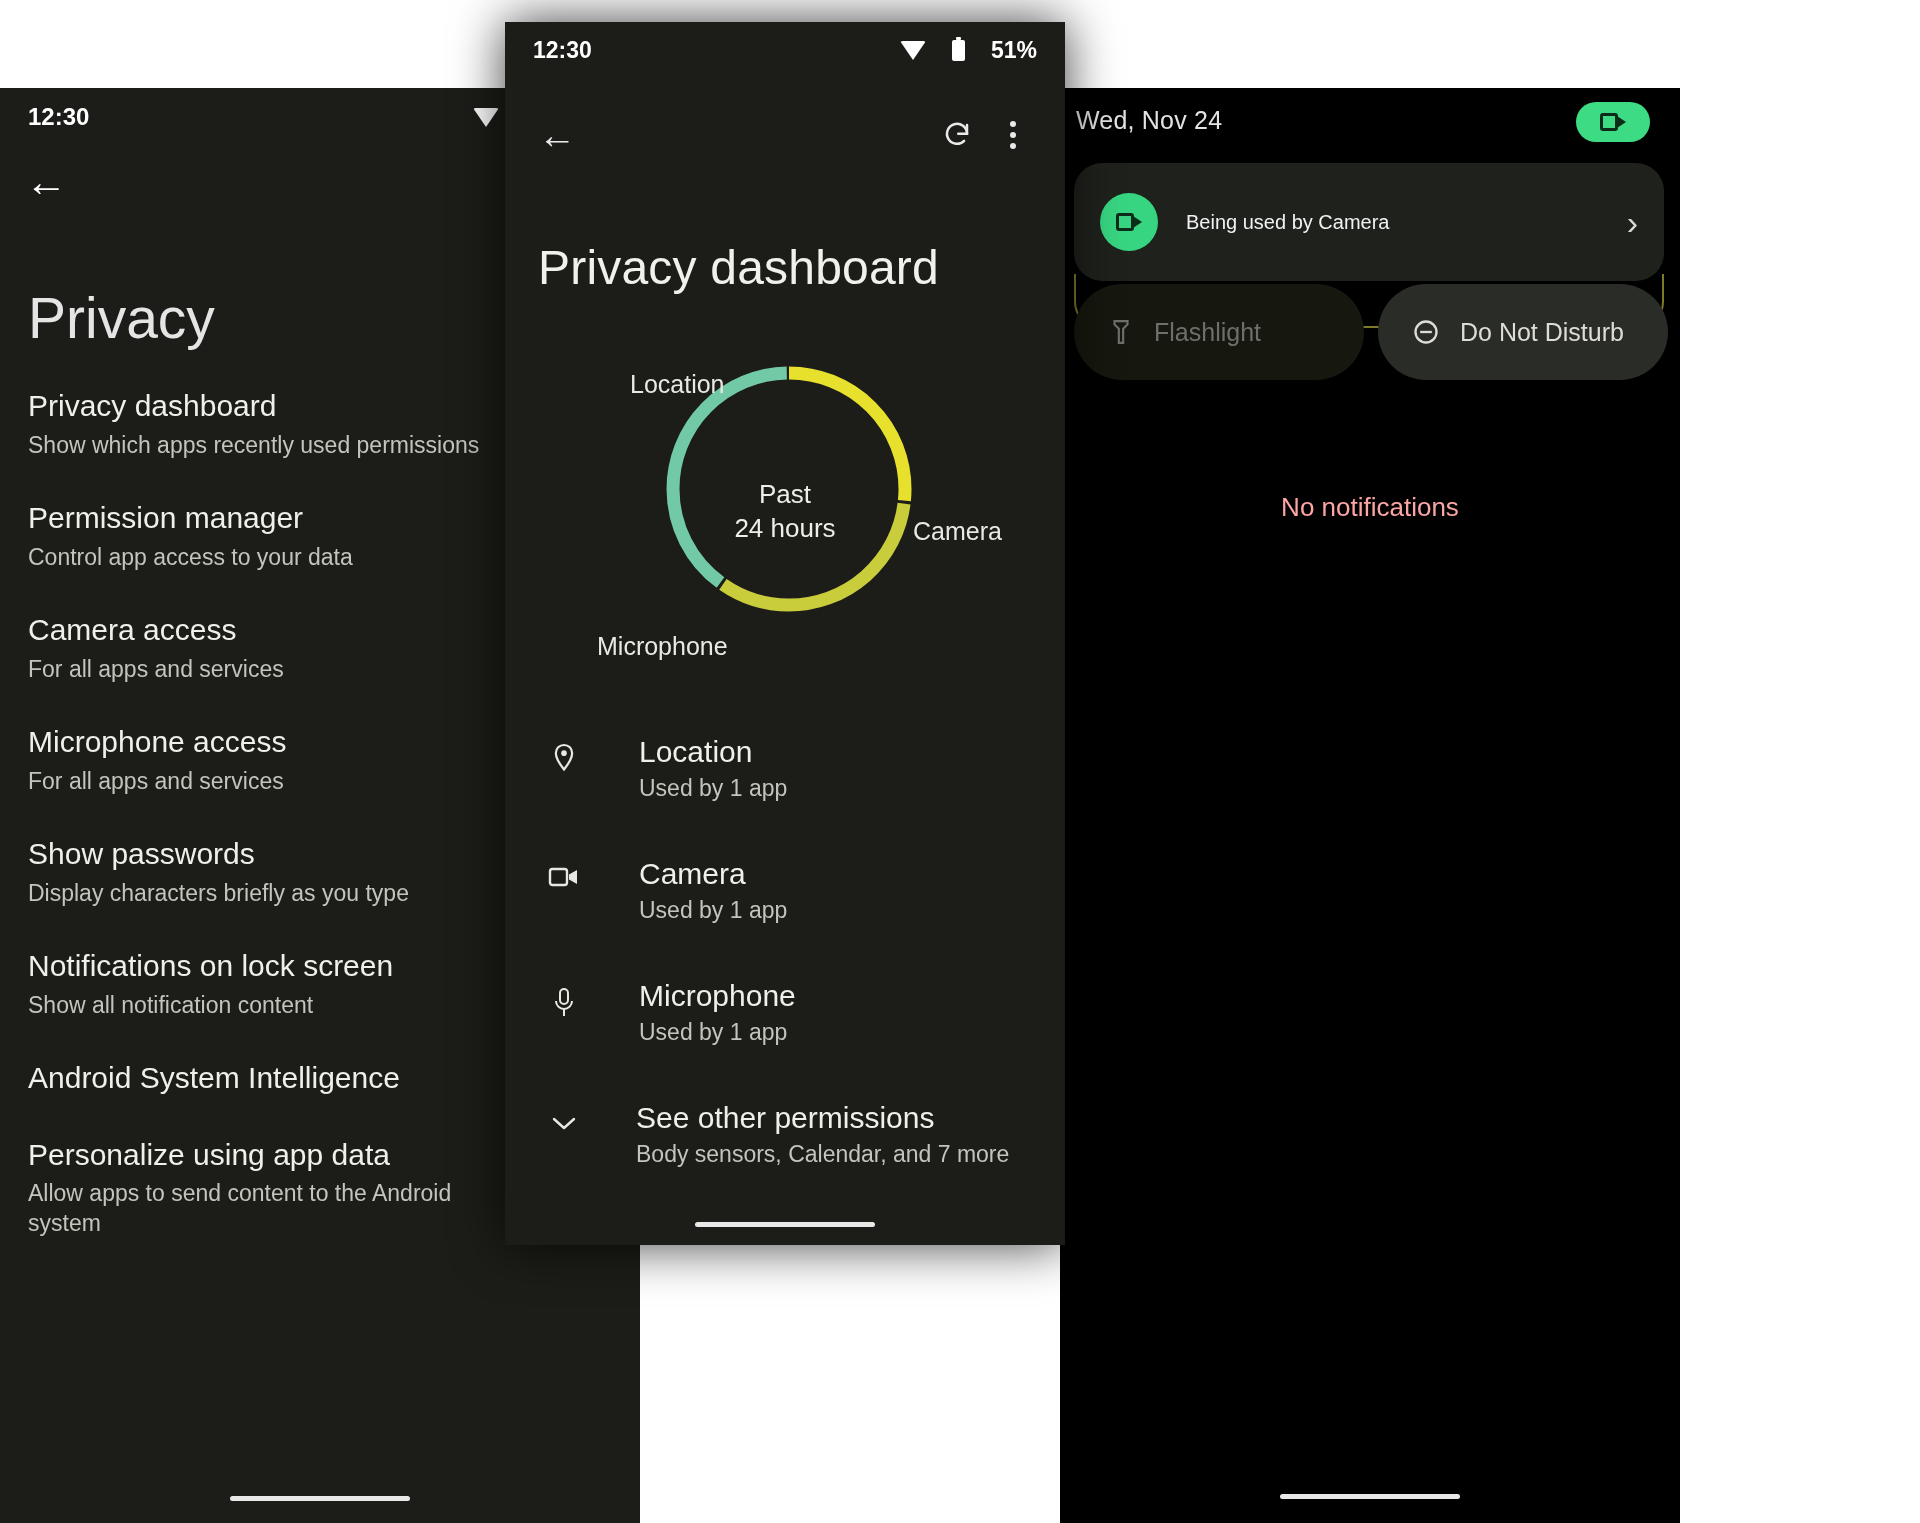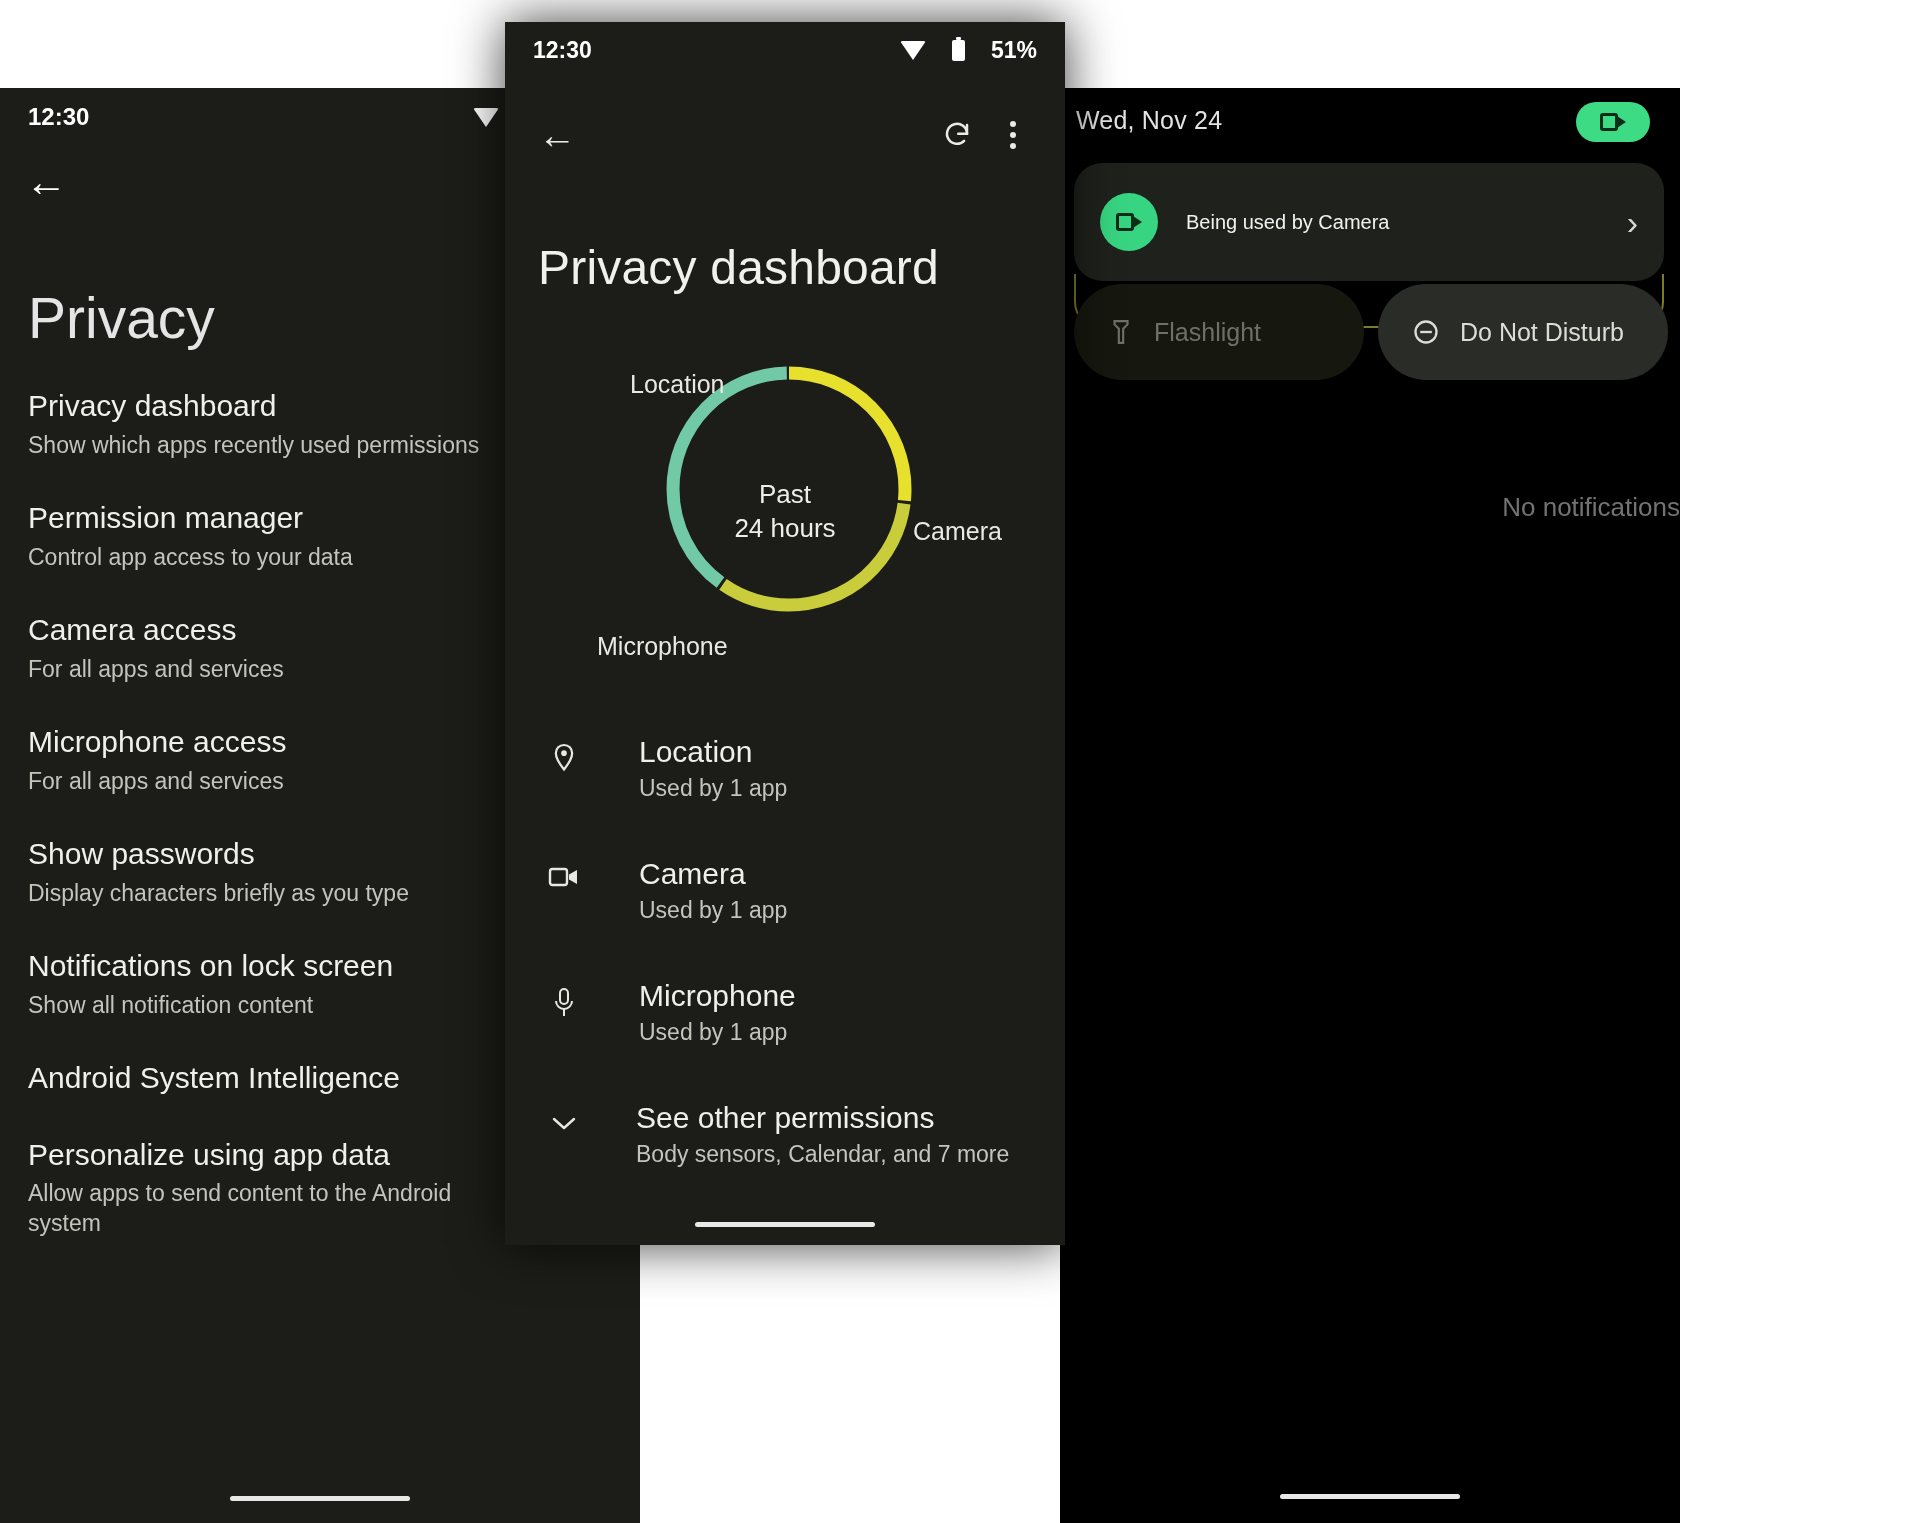--- a/index.html
+++ b/index.html
@@ -49,22 +49,22 @@
 
   .qs-tile {
     position:absolute; top:196px; height:96px; border-radius:48px;
     display:flex; align-items:center; padding-left:34px; font-size:25px;
   }
   .qs-tile.left  { left:14px;  width:290px; background:#16180f; color:#6f6f6a; }
   .qs-tile.right { left:318px; width:290px; background:#2a2c27; color:#ddddd6; }
   .qs-icon { margin-right:20px; display:inline-flex; }
 
   .no-notif {
-    position:absolute; left:0; right:0; top:404px; text-align:right;
-    font-size:26px; color:#737373;
+    position:absolute; left:0; right:0; top:404px; text-align:center;
+    font-size:26px; color:#fca5a5;
   }
   .shade-handle {
     position:absolute; left:50%; transform:translateX(-50%); bottom:24px;
     width:180px; height:5px; border-radius:3px; background:#e8e8e8;
   }
 
   
   .privacy {
     position:absolute; left:0px; top:88px; width:640px; height:1435px;
     background:#1c1d18; overflow:hidden;

